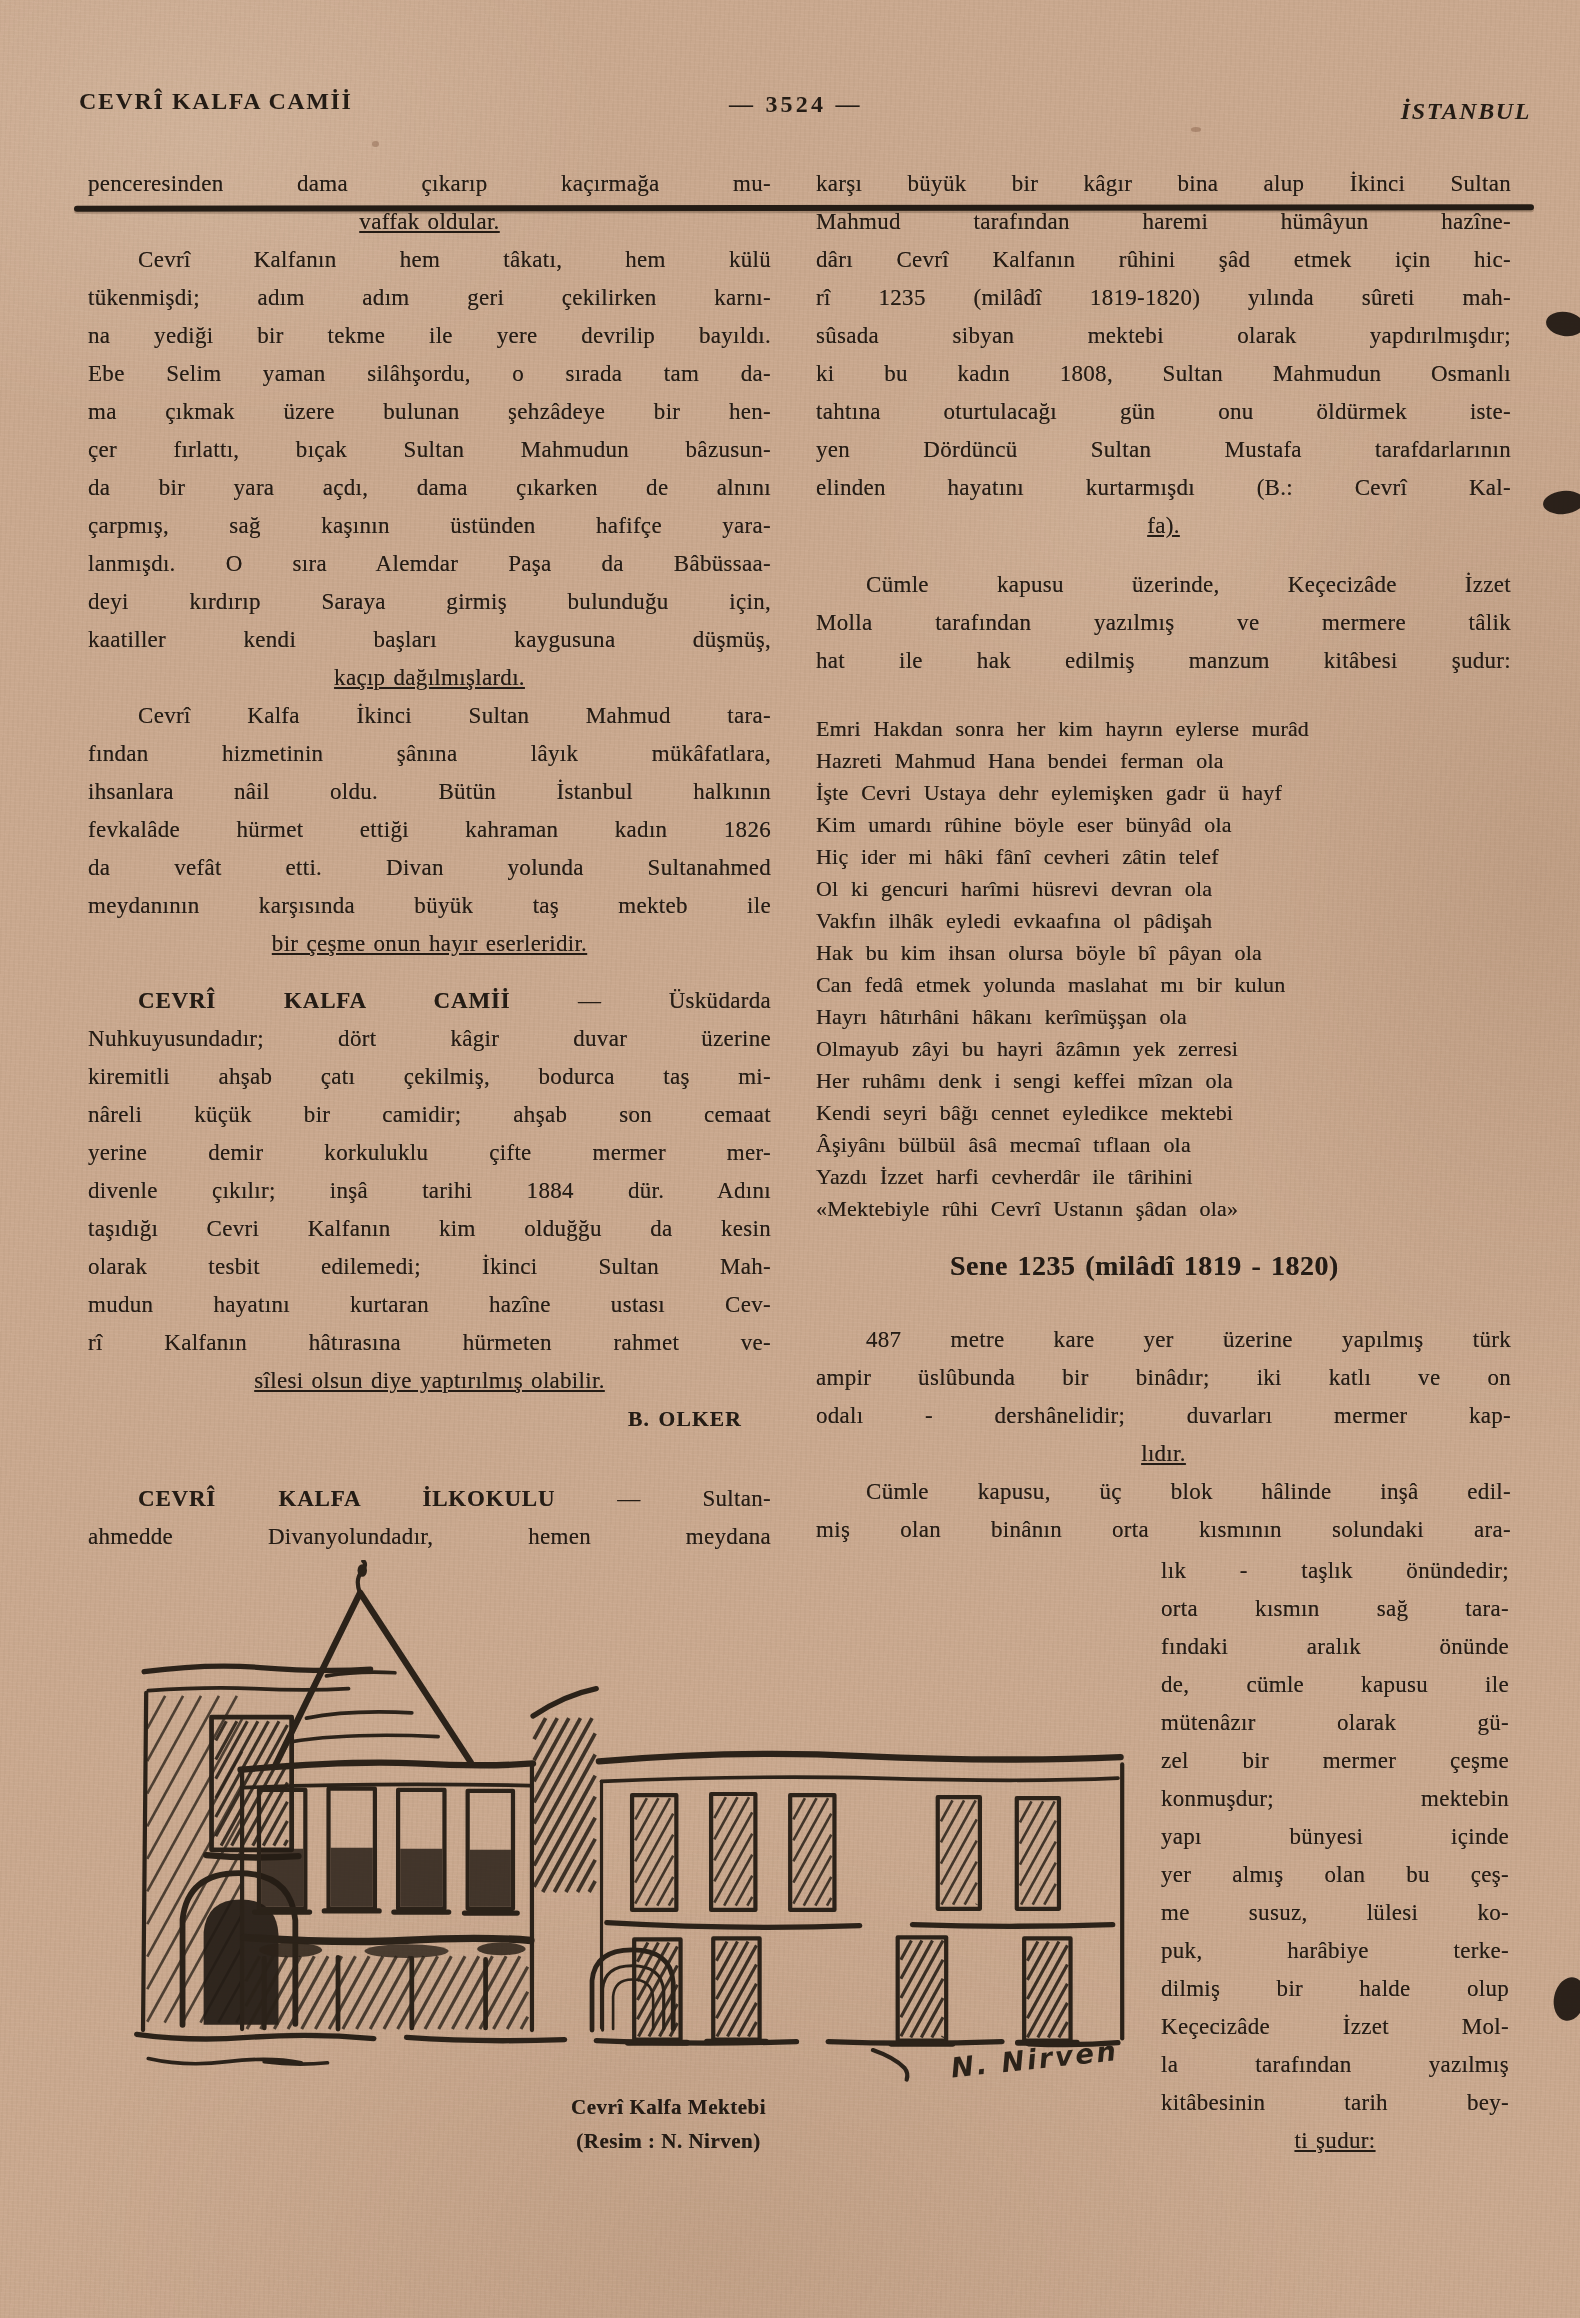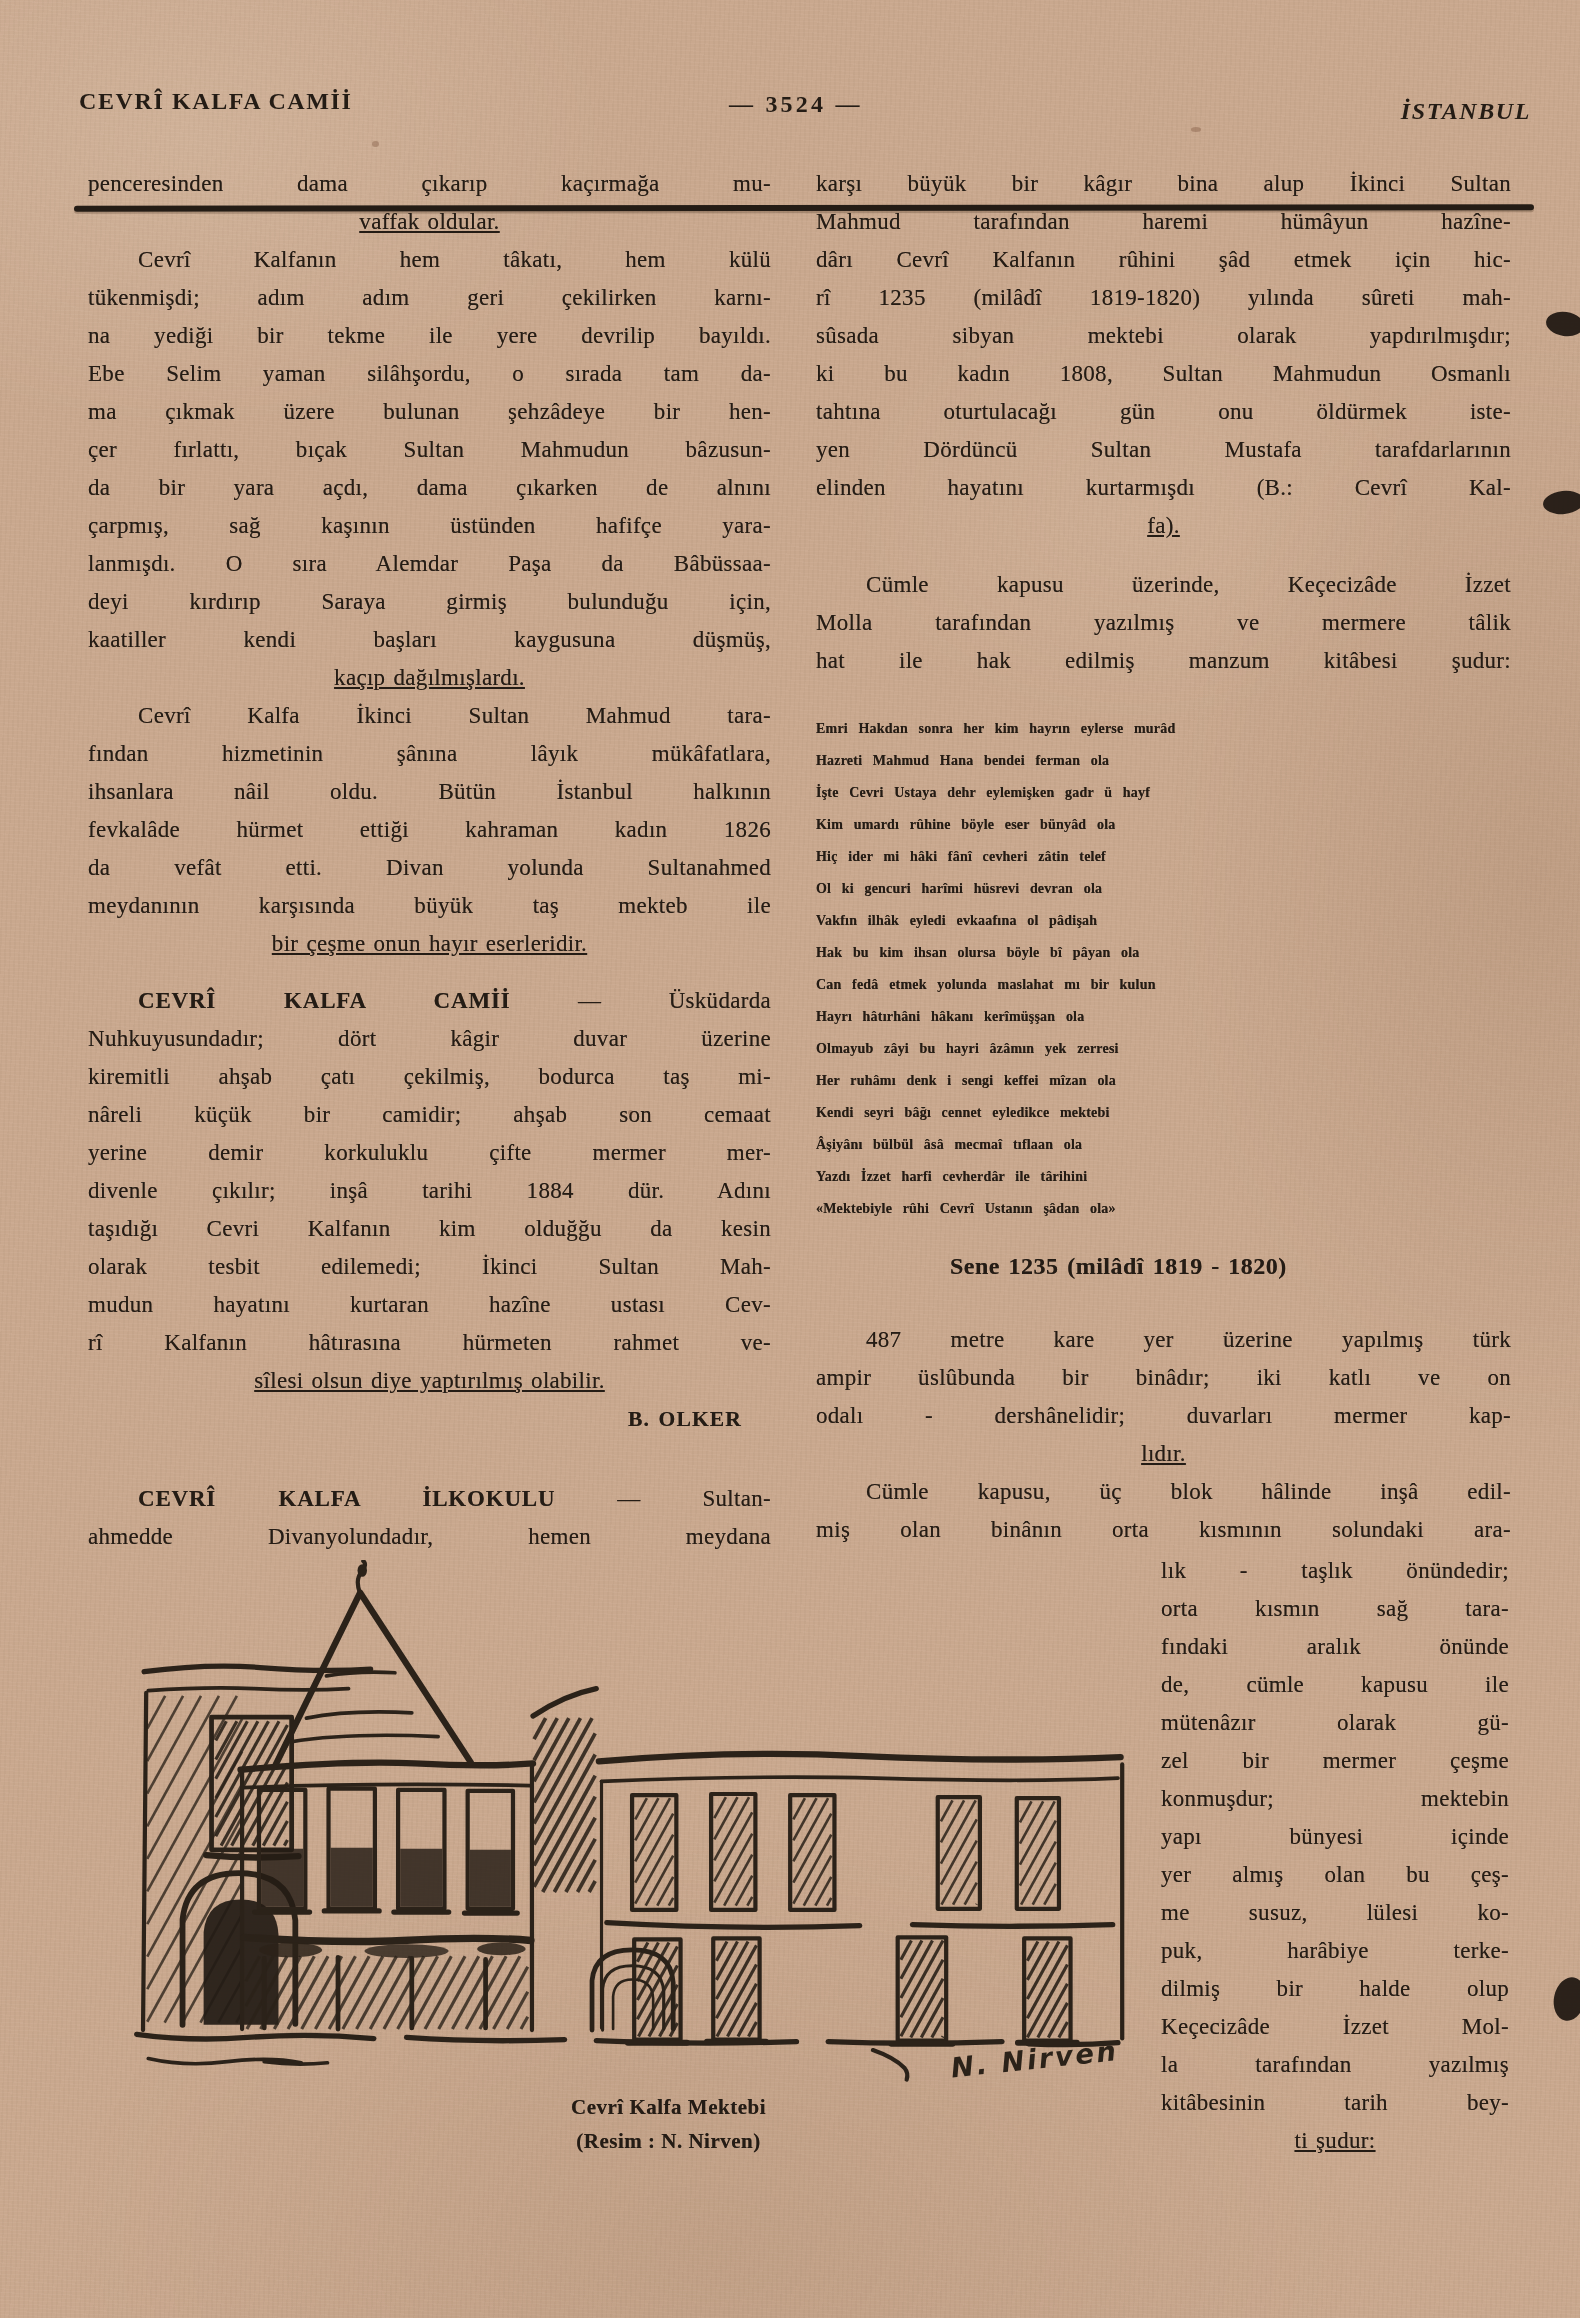--- a/index.html
+++ b/index.html
@@ -25,23 +25,23 @@
   .col{position:absolute;top:165px;font-size:23px;line-height:38px;letter-spacing:0.3px;word-spacing:2.1px;
        text-shadow:0 0 0.5px rgba(34,24,16,.55);}
   #leftcol{left:88px;width:683px;}
   #rightcol{left:816px;width:695px;}
   .ln{min-height:38px;}
   .j{text-align:justify;text-align-last:justify;}
   .endln{text-align:center;text-decoration:underline;}
   .ind{text-indent:50px;}
   b{font-weight:700;letter-spacing:0.8px;}
   .byline{ text-align:right;font-weight:700;font-size:21.6px;padding-right:29px;line-height:38px;letter-spacing:1.1px;}
-  .poem .pln{font-weight:700;font-size:14px;line-height:32px;word-spacing:6.9px;letter-spacing:0.2px;
+  .poem .pln{font-weight:400;font-size:22px;line-height:32px;word-spacing:6.9px;letter-spacing:0.2px;
              text-shadow:0 0 0.5px rgba(30,20,12,.6);}
-  .dateline{font-weight:700;font-size:24px;line-height:38px;padding-left:134px;letter-spacing:0.5px;
+  .dateline{font-weight:700;font-size:28px;line-height:38px;padding-left:134px;letter-spacing:0.5px;
             text-shadow:0 0 0.5px rgba(30,20,12,.6);}
   .narrow{margin-left:345px;width:348px;}
   .illus{position:absolute;left:132px;top:1560px;width:997px;height:527px;}
   .caption{position:absolute;left:149px;top:2090px;width:997px;text-align:center;font-weight:700;
            font-size:21px;line-height:34px;letter-spacing:0.5px;transform:translateX(21px);
            text-shadow:0 0 0.5px rgba(30,20,12,.55);}
   .blob{position:absolute;background:#1d1610;border-radius:50%;opacity:.92;}
   .b1{left:1546px;top:312px;width:38px;height:24px;transform:rotate(8deg);}
   .b2{left:1543px;top:491px;width:41px;height:23px;transform:rotate(-6deg);}
   .b3{left:1554px;top:1977px;width:31px;height:44px;transform:rotate(12deg);}

